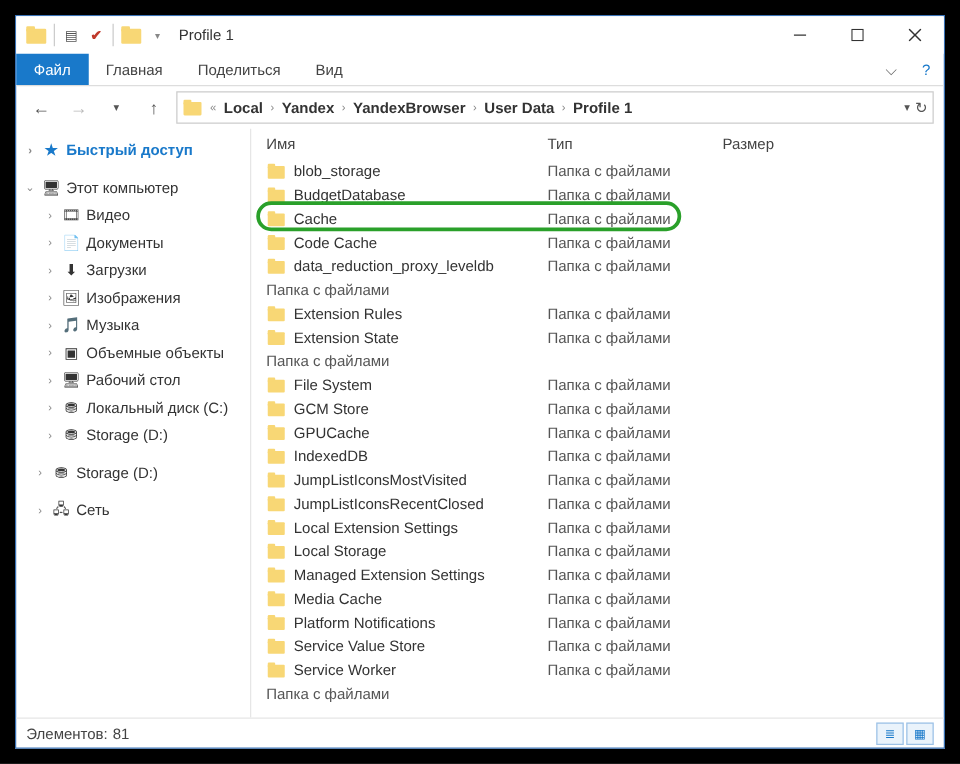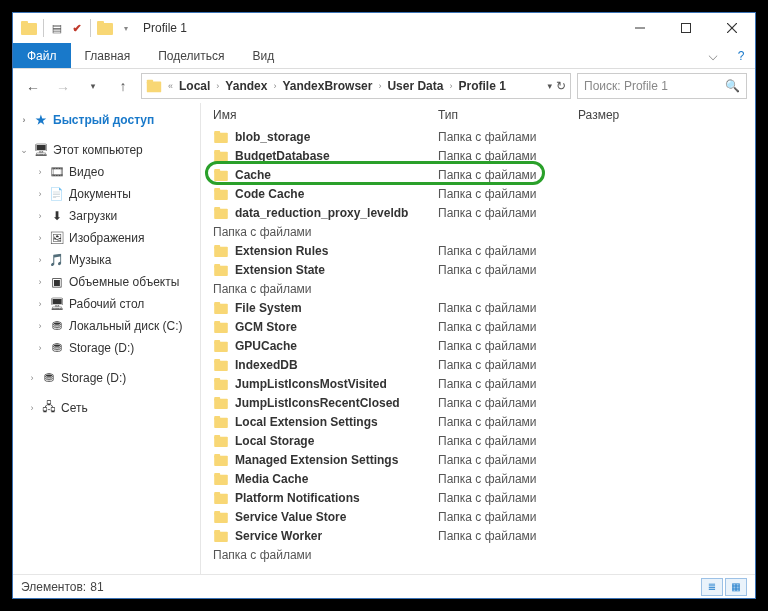--- a/index.html
+++ b/index.html
@@ -50,21 +50,21 @@
   .quick-access .ico { color:#1979ca; }
 
   
   .content { flex:1; display:flex; flex-direction:column; min-height:0; }
   .col-headers { height:24px; display:flex; align-items:center; color:#444; padding-left:12px;justify-content:center; }
   .col-name { width:225px; }
   .col-type { width:140px; }
   .col-size { flex:1; }
   .file-list { flex:1; overflow:hidden; position:relative; }
   .row { display:flex; align-items:center; height:19px; padding-left:12px; color:#333; }
-  .row .cell-name { width:225px; display:flex; align-items:center; gap:6px;font-weight:bold; }
+  .row .cell-name { width:225px; display:flex; align-items:center; gap:6px; }
   .row .cell-type { width:140px; color:#555; }
 
   .highlight-oval { position:absolute; border:3px solid #2aa02a; border-radius:14px; pointer-events:none; }
 
   
   .statusbar { height:24px; border-top:1px solid #e6e6e6; display:flex; align-items:center; padding:0 8px; color:#444; }
   .statusbar .view-btns { margin-left:auto; display:flex; gap:2px; }
   .view-btn { width:22px; height:18px; border:1px solid #9cc1e6; display:flex; align-items:center; justify-content:center; color:#1979ca; font-size:10px; background:#eaf3fb; }
 
   svg { display:block; }
@@ -131,24 +131,20 @@
         <span class="crumb">YandexBrowser</span>
         <span class="crumb-sep">›</span>
         <span class="crumb">User Data</span>
         <span class="crumb-sep">›</span>
         <span class="crumb">Profile 1</span>
         <span class="addr-end">
           <span style="font-size:9px;">▾</span>
           <span>↻</span>
         </span>
       </div>
-      <div class="search-box">
-        <span>Поиск: Profile 1</span>
-        <span class="mag">🔍</span>
-      </div>
     </div>
 
     <div class="body-area">
 
       <div class="nav-pane">
         <div class="nav-item quick-access">
           <span class="expander">›</span>
           <span class="ico">★</span>
           <span>Быстрый доступ</span>
         </div>

